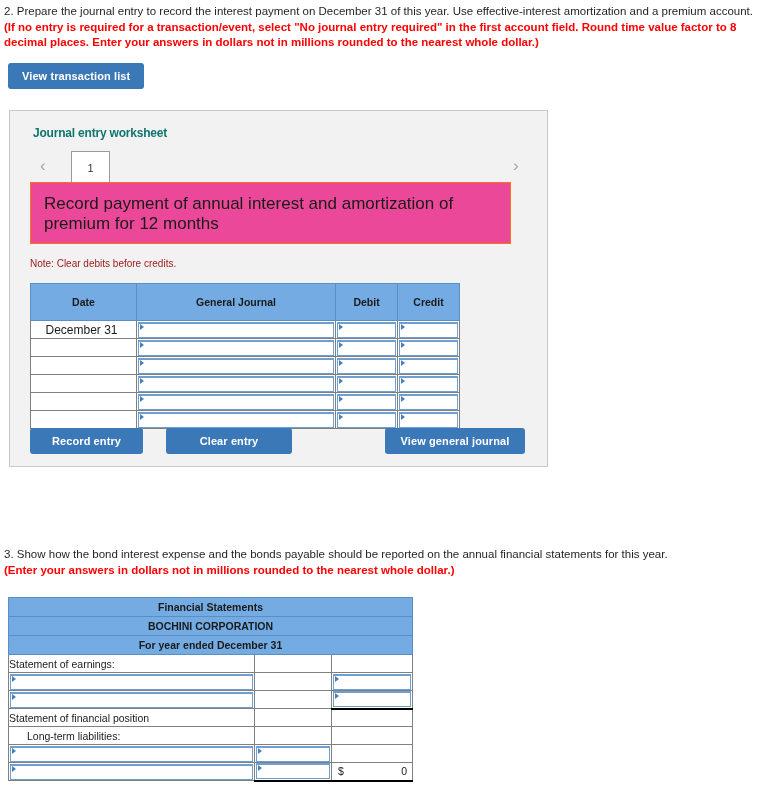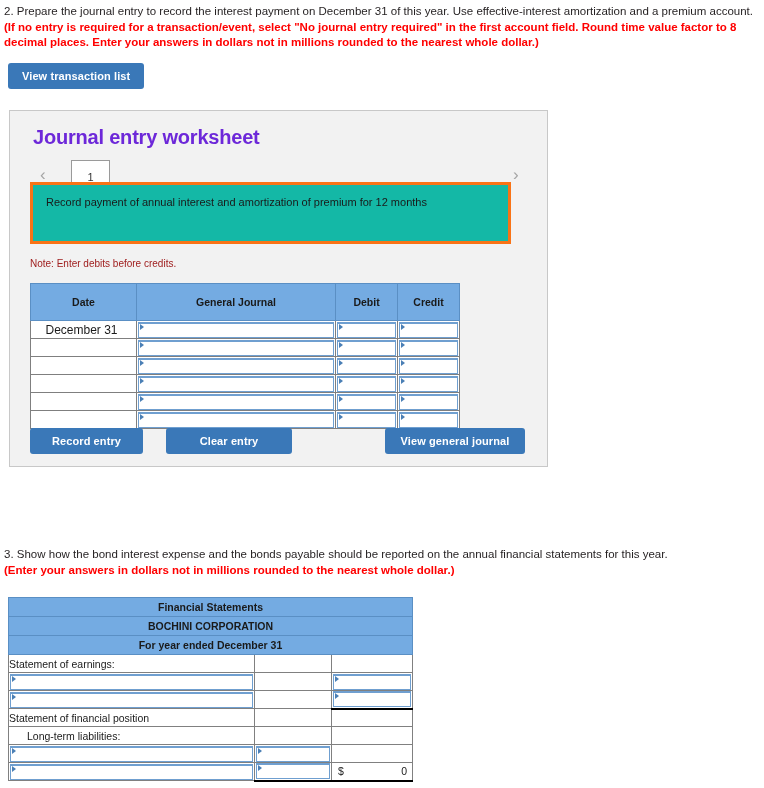--- a/index.html
+++ b/index.html
@@ -44,23 +44,23 @@
   .panel {
     position: absolute;
     left: 9px;
     top: 110px;
     width: 539px;
     height: 357px;
     background: #f2f2f2;
     border: 1px solid #c8c8c8;
   }
   .panel-title {
-    font-size: 20px;
+    font-size: 12px;
     font-weight: bold;
-    color: #6d28d9;
+    color: #0f766e;
     margin: 15px 0 0 23px;
     letter-spacing: -0.2px;
   }
 
   
   .pager {
     position: relative;
     height: 33px;
     margin: 11px 0 0 0;
   }
@@ -92,23 +92,23 @@
     cursor: pointer;
   }
 
   
   .desc-box {
     position: absolute;
     left: 30px;
     top: 182px;
     width: 481px;
     height: 62px;
-    background: #14b8a6;
-    border: 3px solid #f97316;
-    font-size: 11px;
+    background: #ec4899;
+    border: 1px solid #f97316;
+    font-size: 17px;
     color: #1a1a1a;
     padding: 11px 13px;
   }
 
   .note {
     position: absolute;
     left: 30px;
     top: 258px;
     font-size: 10px;
     color: #a02020;
@@ -239,21 +239,21 @@
 
   <div class="pager">
     <span class="pager-arrow prev">‹</span>
     <div class="pager-tab">1</div>
     <span class="pager-arrow next">›</span>
   </div>
 </div>
 
 <div class="desc-box">Record payment of annual interest and amortization of premium for 12 months</div>
 
-<div class="note">Note: Enter debits before credits.</div>
+<div class="note">Note: Clear debits before credits.</div>
 
 <table class="jt">
   <colgroup>
     <col class="col-date">
       <col class="col-gj">
       <col class="col-debit">
       <col class="col-credit">
   </colgroup>
   <thead>
     <tr>

